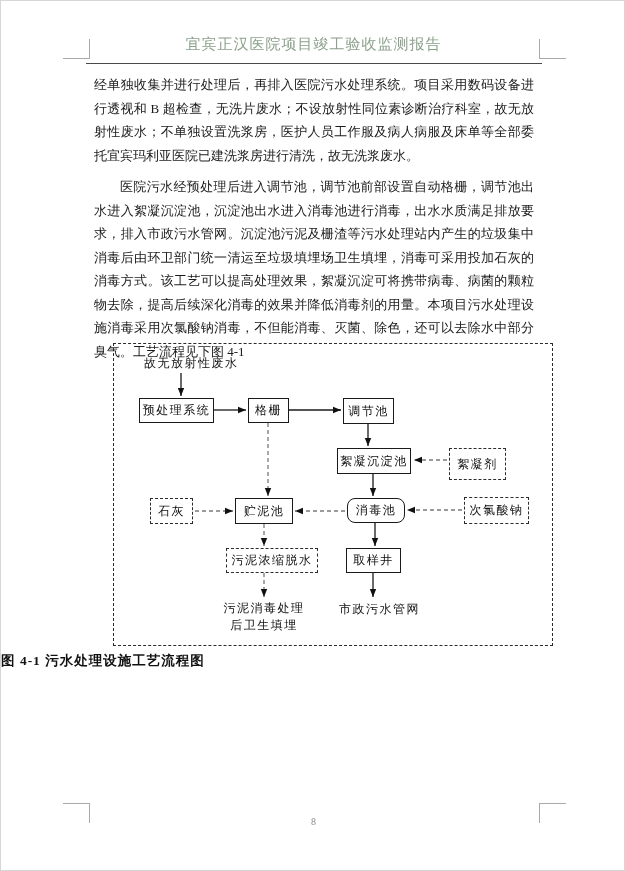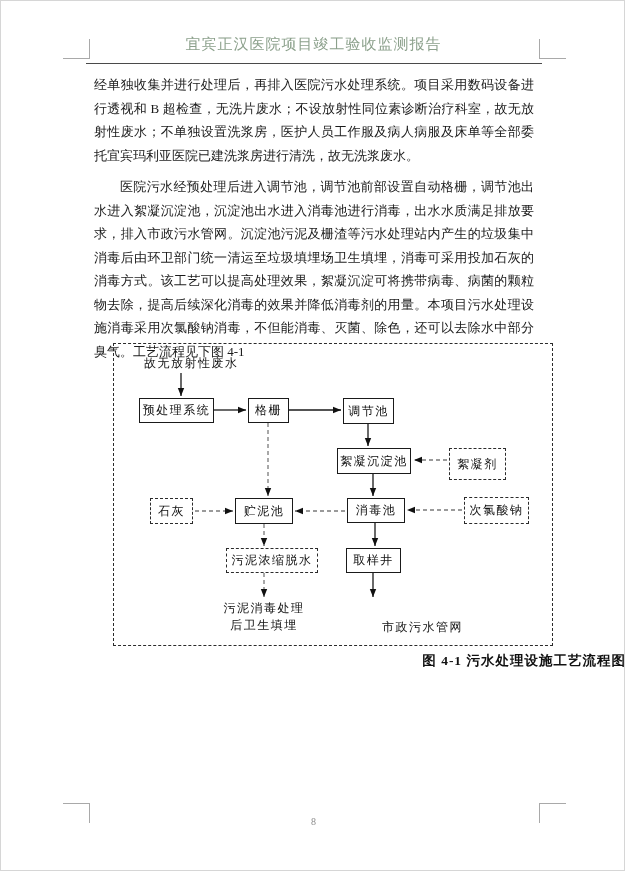--- a/index.html
+++ b/index.html
@@ -47,21 +47,21 @@
     position:absolute;display:flex;align-items:center;justify-content:center;
     font-size:12px;letter-spacing:1.5px;color:#111;background:#fff;
     box-sizing:border-box;white-space:nowrap;
   }
   .node.solid{border:1.4px solid #1a1a1a;}
   .node.dashed{border:1.4px dashed #2b2b2b;}
   .node.plain{background:transparent;}
   .node.multiline{white-space:pre-line;text-align:center;line-height:17px;}
   
   .fig-caption{
-    position:absolute;top:651px;left:0;width:625px;text-align:right;
+    position:absolute;top:651px;left:0;width:625px;text-align:left;
     font-size:13.5px;font-weight:bold;letter-spacing:1px;color:#111;
   }
   .page-number{
     position:absolute;top:815px;left:0;width:625px;text-align:center;
     font-size:10px;color:#8a8a8a;
   }
 </style>
 </head>
 <body>
 
@@ -107,26 +107,26 @@
     </svg>
 
     <div class="node plain" style="left:30px;top:11px;">故无放射性废水</div>
     <div class="node solid" style="left:25px;top:54px;width:75px;height:25px;">预处理系统</div>
     <div class="node solid" style="left:134px;top:54px;width:41px;height:25px;">格栅</div>
     <div class="node solid" style="left:229px;top:54px;width:51px;height:26px;">调节池</div>
     <div class="node solid" style="left:223px;top:104px;width:74px;height:26px;">絮凝沉淀池</div>
     <div class="node dashed" style="left:335px;top:104px;width:57px;height:32px;">絮凝剂</div>
     <div class="node dashed" style="left:36px;top:154px;width:43px;height:26px;">石灰</div>
     <div class="node solid" style="left:121px;top:154px;width:58px;height:26px;">贮泥池</div>
-    <div class="node solid" style="left:233px;top:154px;width:58px;height:25px;">消毒池</div>
+    <div class="node solid" style="left:233px;top:154px;width:58px;height:25px;border-radius:8px;">消毒池</div>
     <div class="node dashed" style="left:350px;top:153px;width:65px;height:27px;">次氯酸钠</div>
     <div class="node dashed" style="left:112px;top:204px;width:92px;height:25px;">污泥浓缩脱水</div>
     <div class="node solid" style="left:232px;top:204px;width:55px;height:25px;font-family:Liberation Mono, monospace;">取样井</div>
     <div class="node plain multiline" style="left:95px;top:256px;width:110px;justify-content:center;">污泥消毒处理
 后卫生填埋</div>
-    <div class="node plain" style="left:225px;top:275px;margin-left:43px;">市政污水管网</div>
+    <div class="node plain" style="left:225px;top:257px;">市政污水管网</div>
   </div>
 
   <div class="fig-caption">图 4-1  污水处理设施工艺流程图</div>
 
   <div class="page-number">8</div>
 
 </div>
 
 </body></html>

